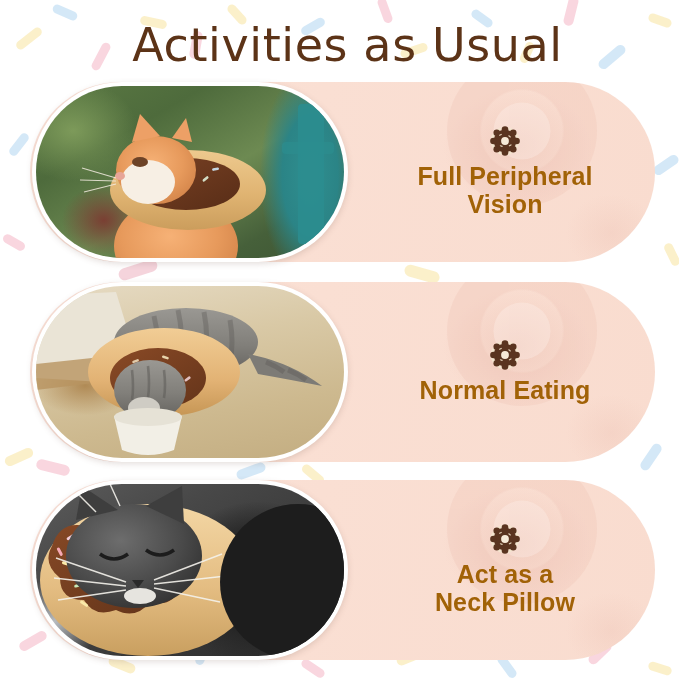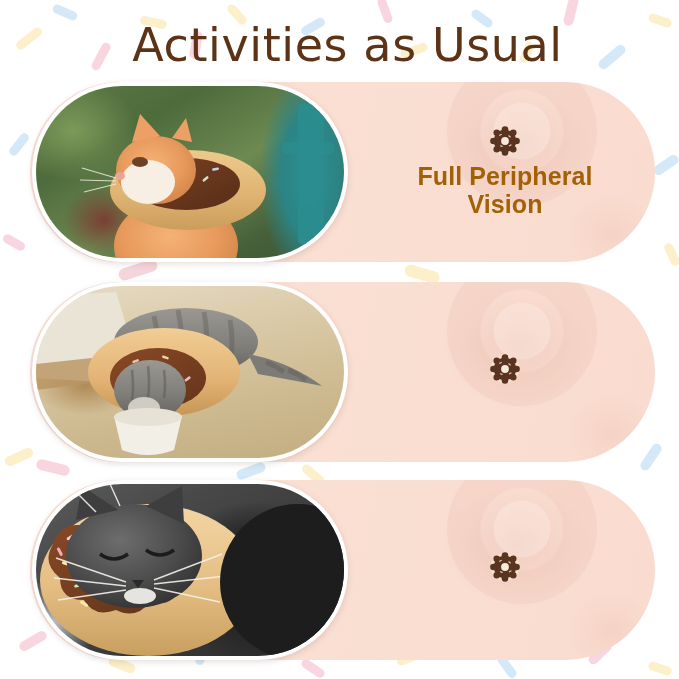--- a/index.html
+++ b/index.html
@@ -330,20 +330,21 @@
           <circle cx="9" cy="9" r="4.4"></circle>
       </g>
       <circle cx="20" cy="20" r="5.2" fill="#f7ead8"></circle>
       <g fill="#efe0c8" opacity=".9">
         <rect x="12" y="11" width="4" height="1.6" rx=".8" transform="rotate(-25 14 12)"></rect>
         <rect x="24" y="13" width="4" height="1.6" rx=".8" transform="rotate(35 26 14)"></rect>
         <rect x="13" y="26" width="4" height="1.6" rx=".8" transform="rotate(20 15 27)"></rect>
         <rect x="25" y="25" width="4" height="1.6" rx=".8" transform="rotate(-30 27 26)"></rect>
       </g>
     </svg>
+    <div class="feature-label">Normal Eating</div>
   </div>
 </div>
 
 <div class="card card-3">
   <div class="panel">
     <div class="wm wm-a"></div>
     <div class="wm wm-b"></div>
   </div>
 
   <div class="photo-wrap">
@@ -423,14 +424,16 @@
           <circle cx="9" cy="9" r="4.4"></circle>
       </g>
       <circle cx="20" cy="20" r="5.2" fill="#f7ead8"></circle>
       <g fill="#efe0c8" opacity=".9">
         <rect x="12" y="11" width="4" height="1.6" rx=".8" transform="rotate(-25 14 12)"></rect>
         <rect x="24" y="13" width="4" height="1.6" rx=".8" transform="rotate(35 26 14)"></rect>
         <rect x="13" y="26" width="4" height="1.6" rx=".8" transform="rotate(20 15 27)"></rect>
         <rect x="25" y="25" width="4" height="1.6" rx=".8" transform="rotate(-30 27 26)"></rect>
       </g>
     </svg>
+    <div class="feature-label">Act as a
+Neck Pillow</div>
   </div>
 </div>
 
 </body></html>

